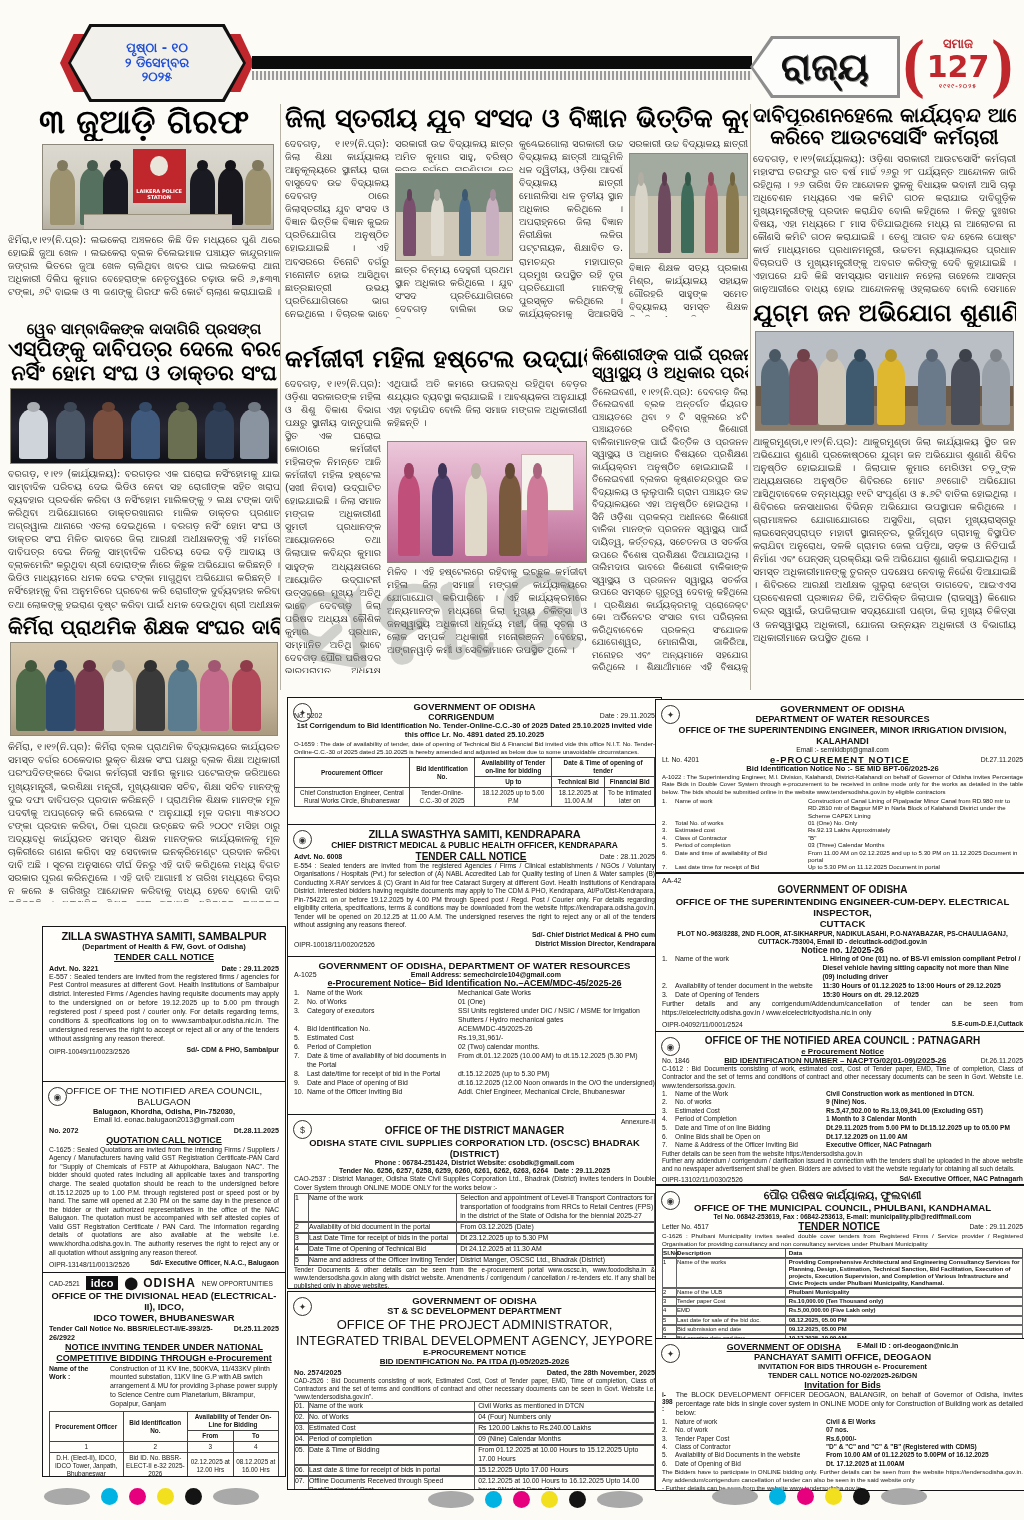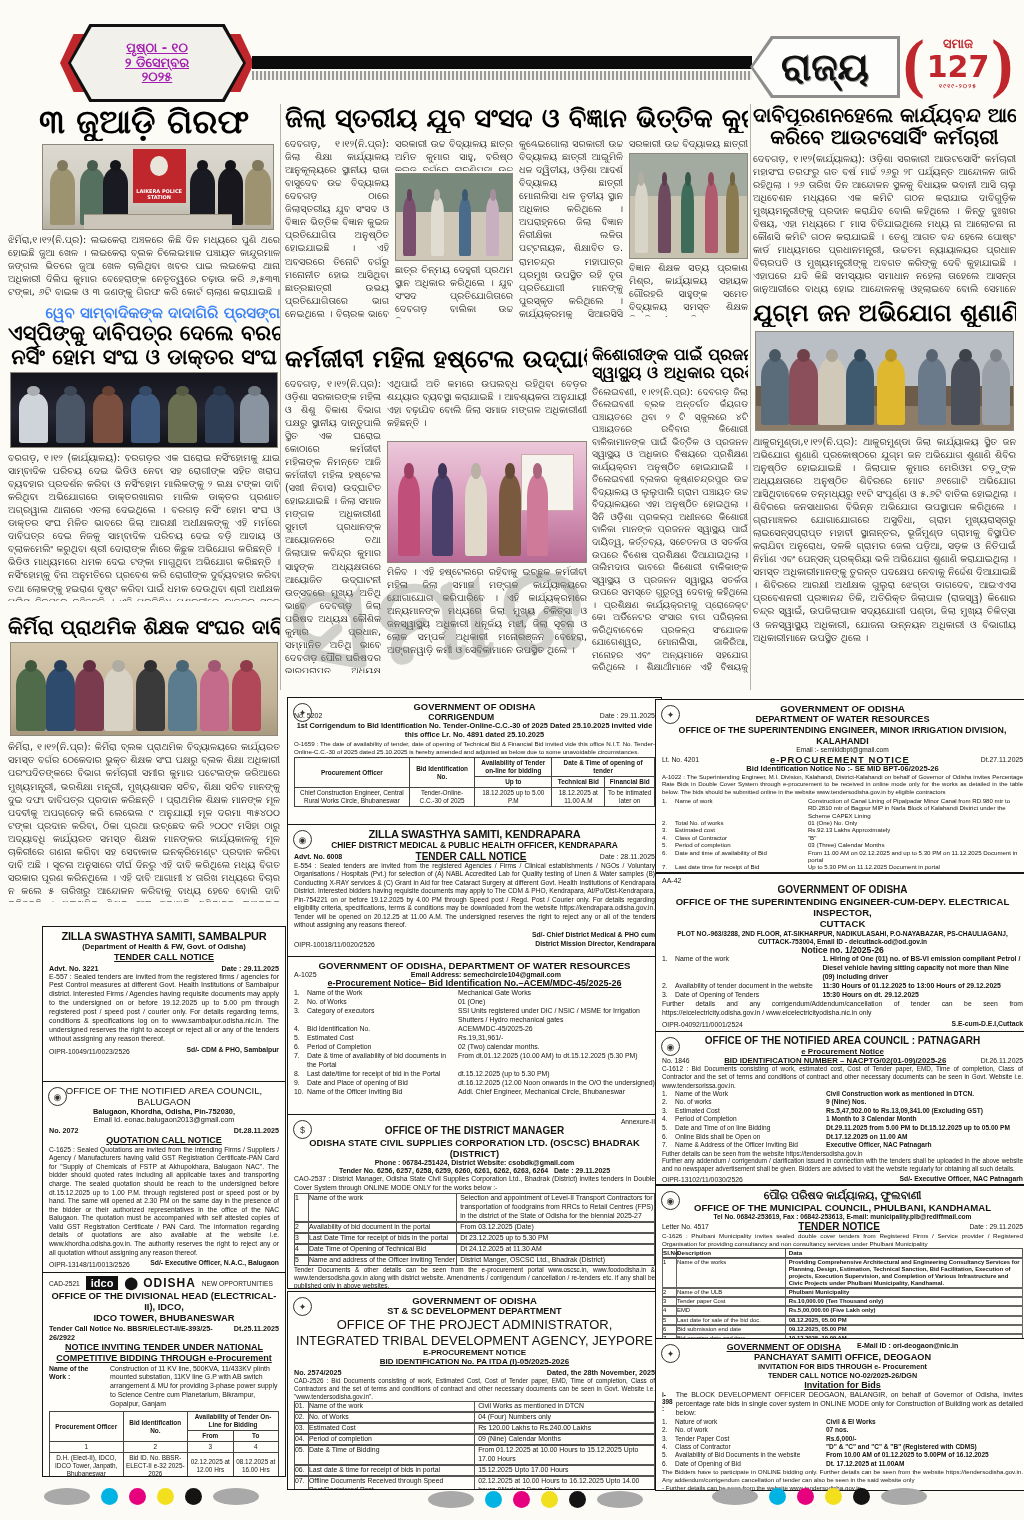--- a/index.html
+++ b/index.html
@@ -7,39 +7,39 @@
         font-family:"DejaVu Sans",sans-serif;color:#111;}
   
   .badge{position:absolute;left:60px;top:24px;width:194px;height:78px;}
   .badge .red{position:absolute;left:0;top:10px;width:100%;height:58px;background:#c0272d;
         clip-path:polygon(0 50%,7% 0,93% 0,100% 50%,93% 100%,7% 100%);}
   .badge .hex{position:absolute;left:8px;top:0;width:178px;height:78px;background:#111;
         clip-path:polygon(0 50%,12% 0,88% 0,100% 50%,88% 100%,12% 100%);}
   .badge .hexin{position:absolute;left:11px;top:3px;width:172px;height:72px;background:#f2f0ea;
         clip-path:polygon(0 50%,12% 0,88% 0,100% 50%,88% 100%,12% 100%);
         display:flex;flex-direction:column;align-items:center;justify-content:center;line-height:1.15;}
-  .badge .hexin span{font-weight:bold;font-size:13px;color:#a21caf;text-decoration:underline;}
+  .badge .hexin span{font-weight:bold;font-size:13px;color:#1d4ed8;}
   .hbar{position:absolute;left:252px;top:56px;width:500px;height:13px;background:#0c0c0c;}
   .hbar2{position:absolute;left:252px;top:71px;width:500px;height:9px;
         background:repeating-linear-gradient(90deg,#9a9a9a 0 2px,#f4f2ec 2px 4px);}
   .plate{position:absolute;left:750px;top:36px;width:150px;height:62px;}
   .plate .p1{position:absolute;inset:0;background:#8d8d8d;clip-path:polygon(0 50%,14% 0,100% 0,100% 100%,14% 100%);}
   .plate .p2{position:absolute;left:3px;top:3px;right:3px;bottom:3px;background:#fdfdfb;
         clip-path:polygon(0 50%,14% 0,100% 0,100% 100%,14% 100%);display:flex;align-items:center;justify-content:center;}
   .plate .p2 span{font-size:38px;font-weight:bold;color:#111;text-shadow:1px 1px 0 #999;}
   .logo{position:absolute;left:903px;top:20px;width:110px;height:86px;display:flex;align-items:center;justify-content:center;}
   .logo .brk{color:#c0272d;font-size:66px;font-weight:bold;line-height:.9;font-family:"Liberation Serif",serif;}
   .logo .mid{display:flex;flex-direction:column;align-items:center;margin:0 2px;}
   .logo .paper{color:#c0272d;font-size:13px;font-weight:bold;}
   .logo .num{color:#c0272d;font-size:30px;font-weight:bold;line-height:1;}
   .logo .yrs{color:#c0272d;font-size:6px;font-weight:bold;letter-spacing:1px;}
   
   .art{position:absolute;overflow:hidden;}
   .art-h{font-weight:bold;text-align:center;color:#000;line-height:1.12;white-space:nowrap;overflow:hidden;}
-  .kicker{font-weight:bold;text-align:right;color:#3b82f6;}
+  .kicker{font-weight:bold;text-align:center;color:#000000;margin-top:16px;}
   .body-txt{font-size:9.6px;line-height:1.36;text-align:justify;overflow:hidden;color:#1c1c1c;}
   .vline{position:absolute;width:1px;background:#b7b2a6;}
   
   .photo{position:relative;overflow:hidden;border:1px solid #8d887c;}
   .fig{position:absolute;bottom:5%;width:11%;height:68%;border-radius:45% 45% 10% 10%/28% 28% 5% 5%;}
   .fig:before{content:"";position:absolute;top:-14%;left:28%;width:44%;height:20%;border-radius:50%;background:inherit;filter:brightness(.82);}
   .ph-police{background:linear-gradient(#dcd9d0,#ccc8bd 70%,#b5b0a2);}
   .pol-banner{position:absolute;left:39%;top:5%;width:23%;height:64%;background:#c0272d;display:flex;align-items:flex-end;justify-content:center;}
   .pol-banner span{color:#fff;font-size:5px;font-weight:bold;text-align:center;line-height:1.3;padding-bottom:4%;}
   .pol-crest{position:absolute;left:50%;top:12%;transform:translateX(-50%);width:34%;height:38%;border-radius:50%;background:#e9e5da;}

